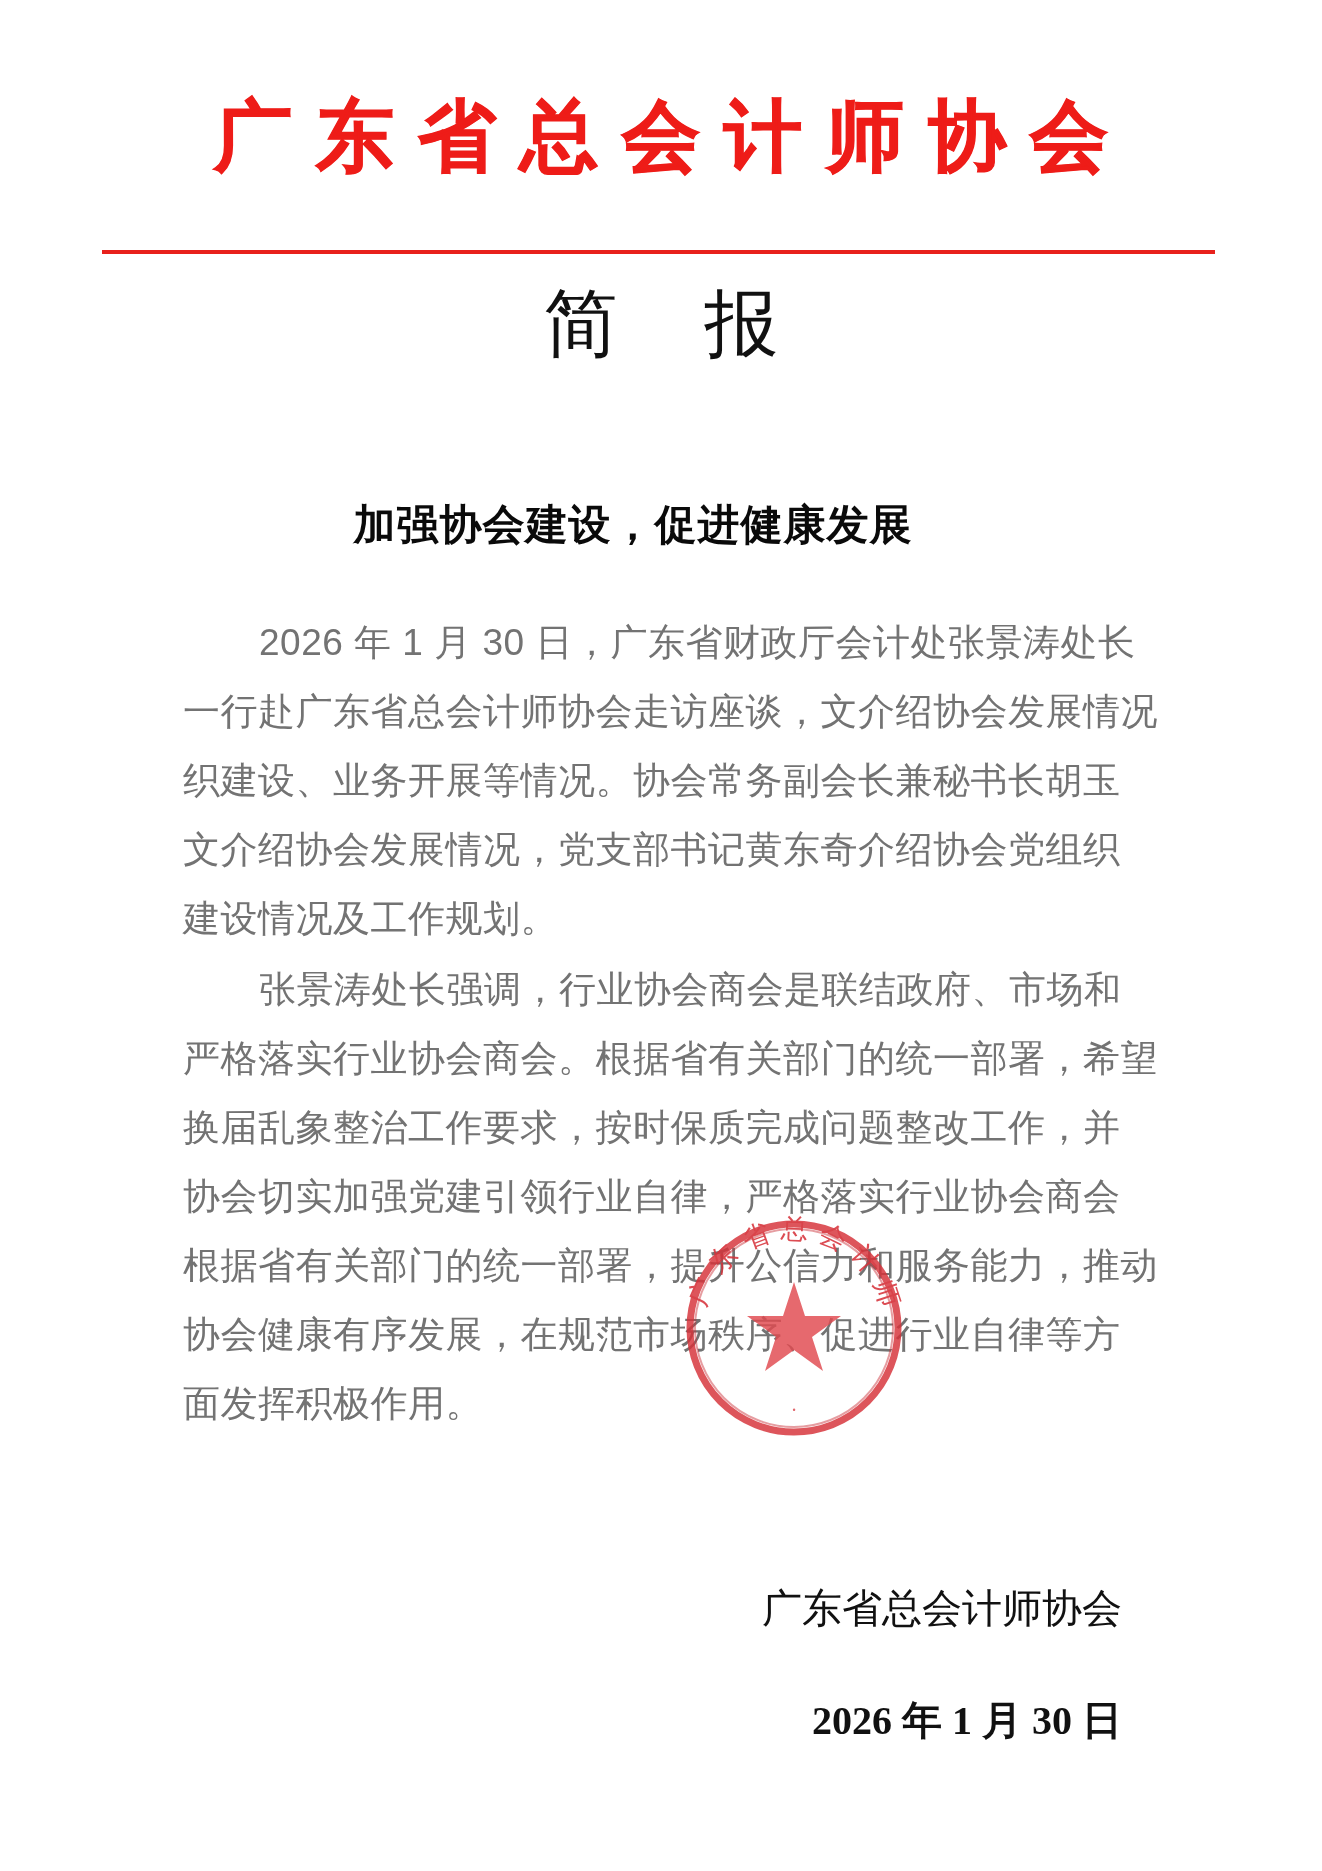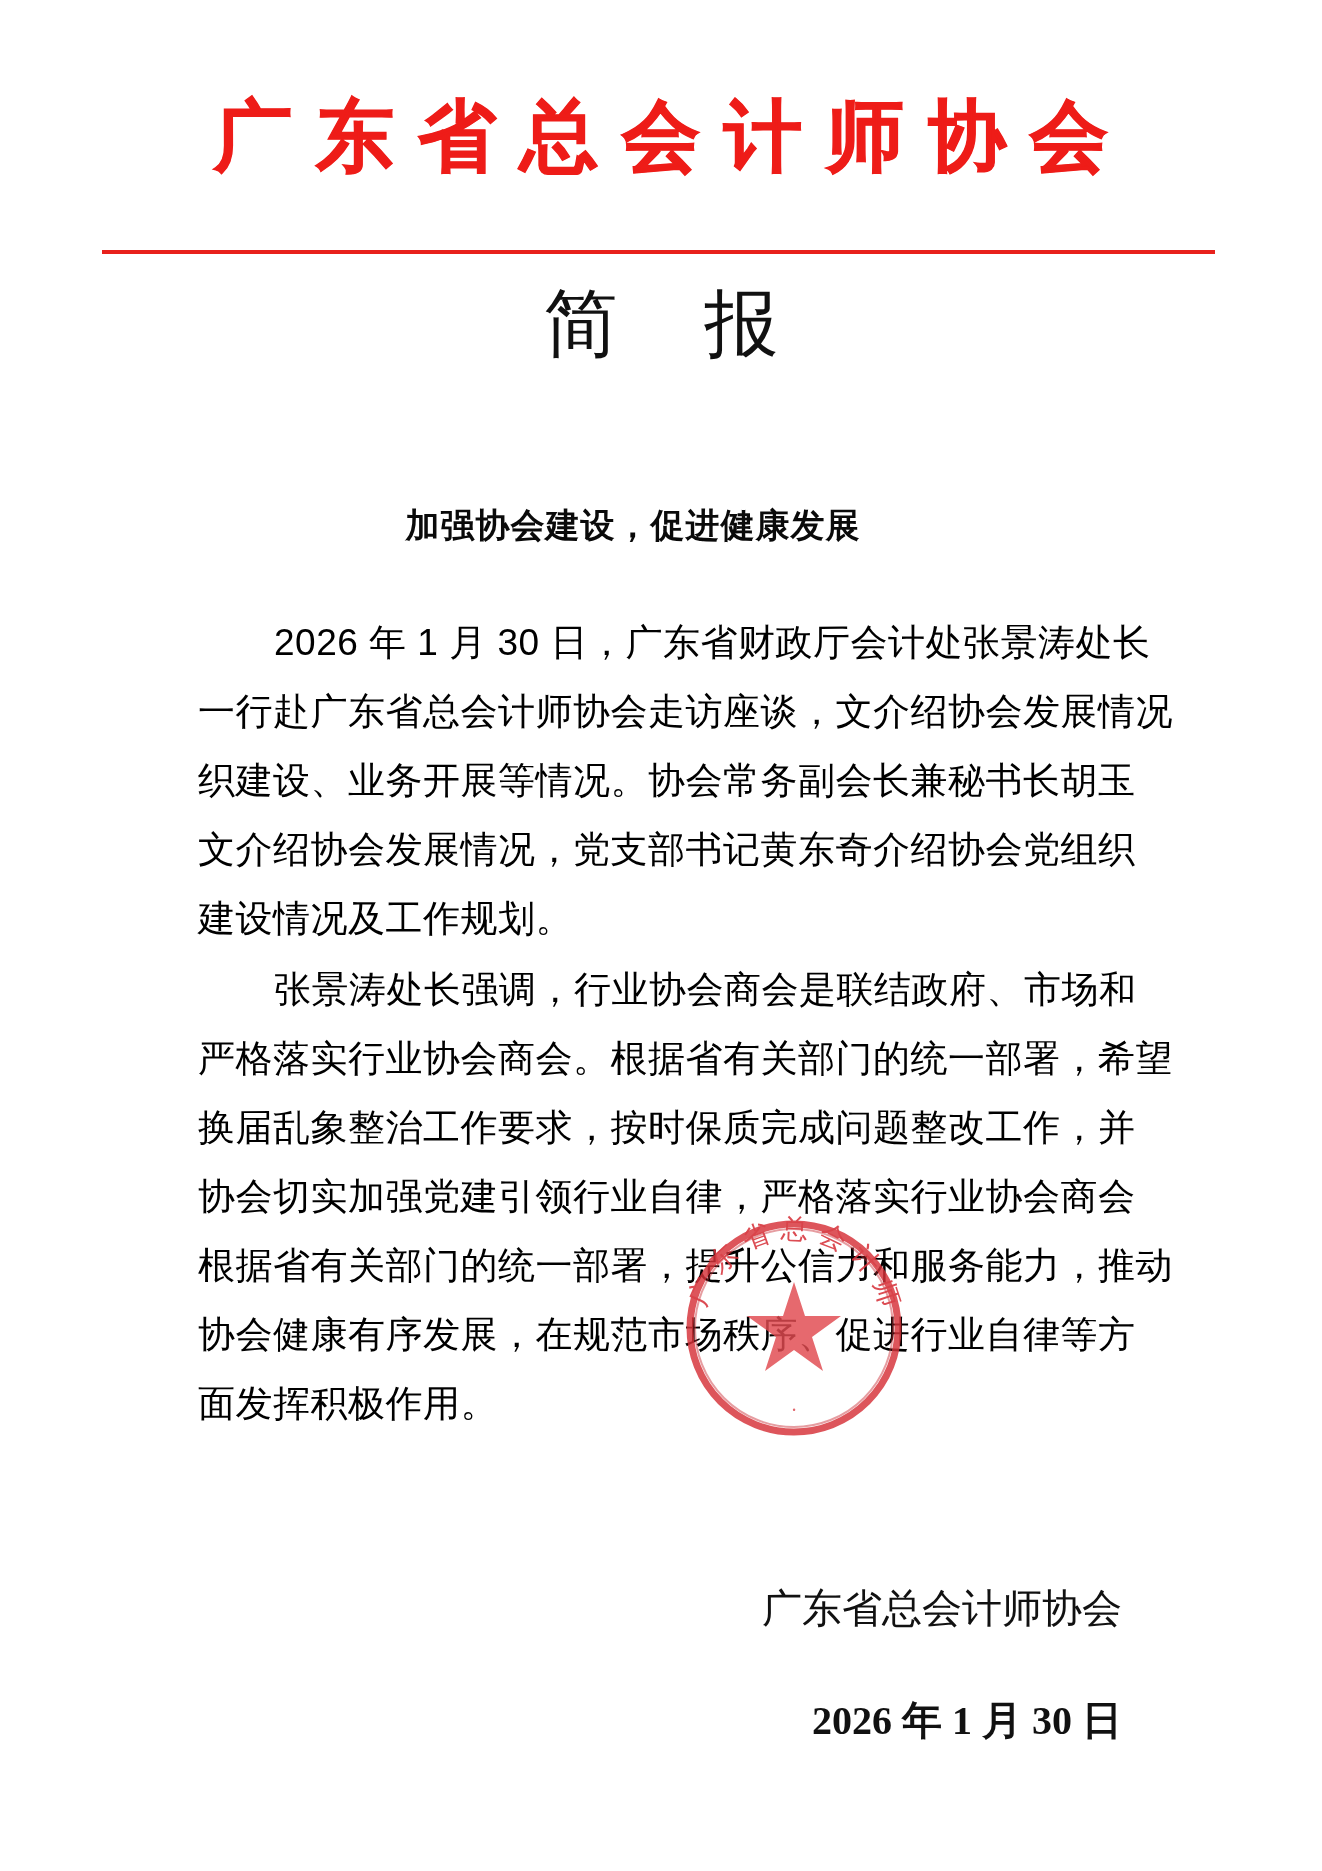--- a/index.html
+++ b/index.html
@@ -69,41 +69,41 @@
 
   
   .doc-subtitle {
     position: absolute;
     top: 496px;
     left: 0;
     width: 1266px;
     text-align: center;
     font-family: "Liberation Sans", "DejaVu Sans", sans-serif;
     font-weight: 700;
-    font-size: 34px;
+    font-size: 42px;
     line-height: 58px;
     letter-spacing: 1px;
     color: #0a0a0a;
     white-space: nowrap;
   }
 
   
   .body-text {
     position: absolute;
     top: 608px;
     left: 182px;
     width: 940px;
   }
   .para {
     font-family: "Liberation Sans", "DejaVu Sans", sans-serif;
     font-size: 37px;
     line-height: 69px;
     letter-spacing: 0.5px;
-    color: #000000;
-    margin: 0 0 2px 16px;
+    color: #737373;
+    margin: 0 0 2px 1px;
     text-align: justify;
     text-justify: inter-character;
   }
   .para .line {
     display: block;
     white-space: nowrap;
   }
   .para .line.indent { padding-left: 76px; }
 
   

